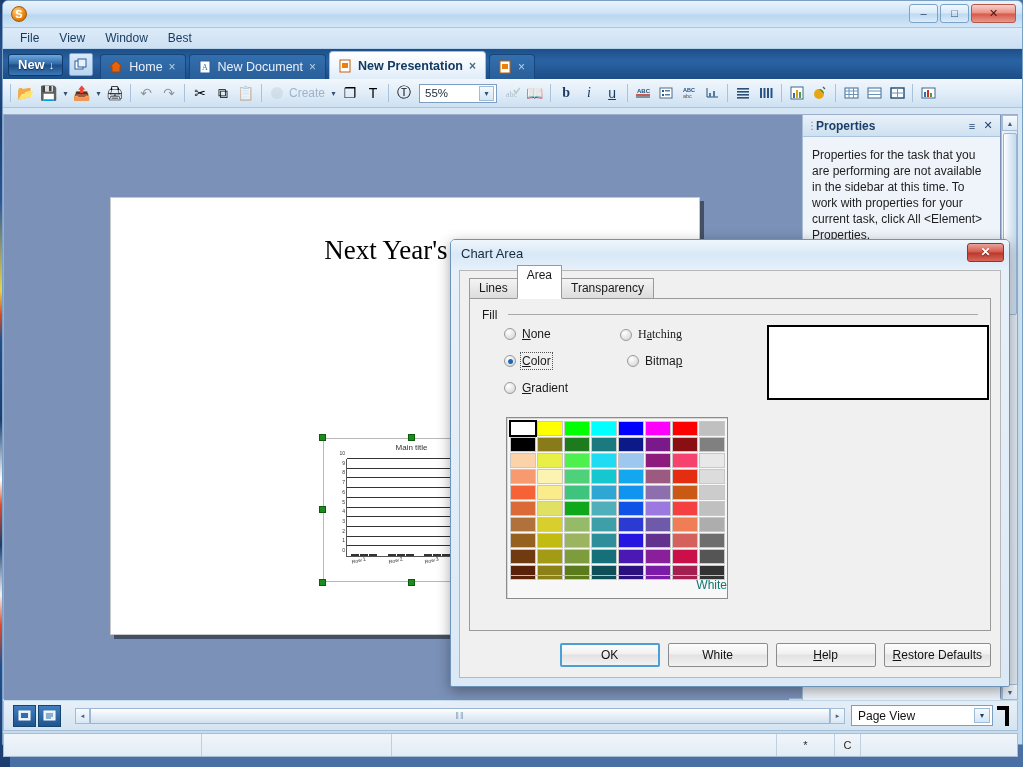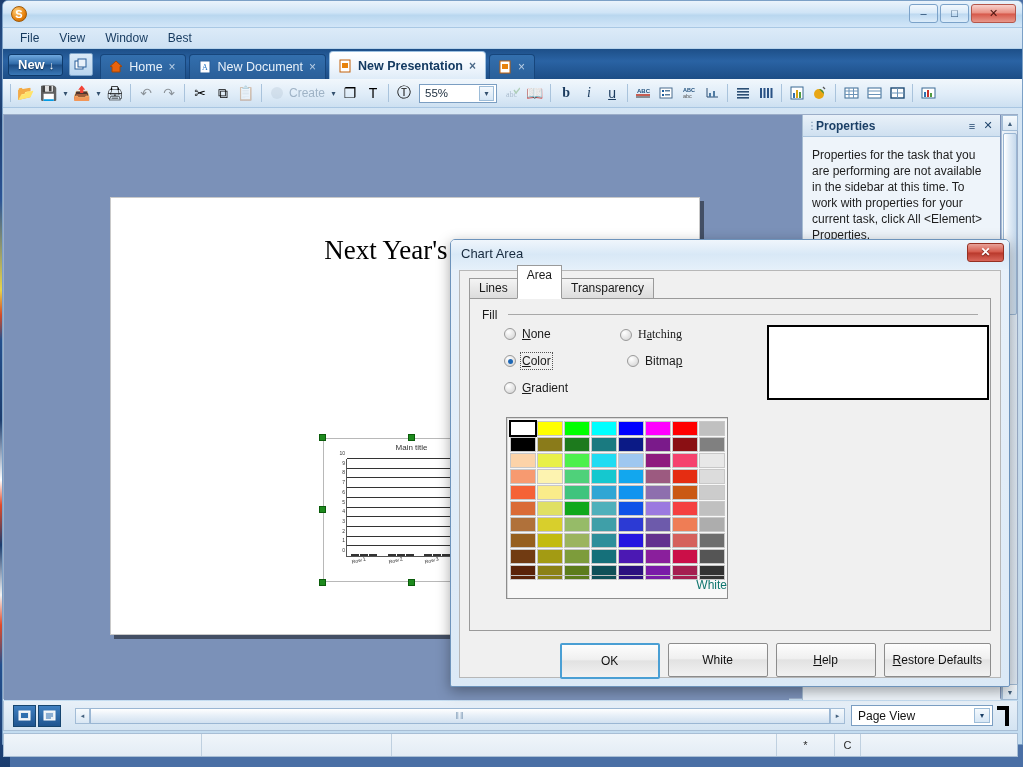--- a/index.html
+++ b/index.html
@@ -406,21 +406,21 @@
     position: absolute; left: 0; right: 0; top: 160px;
     text-align: right; font-size: 12px; color: #0f766e;
   }
 
   
   .dlg-buttons {
     position: absolute; right: 9px; bottom: 10px; height: 24px;
     display: flex; gap: 8px;
   }
   .dbtn {
-    min-width: 100px; height: 24px; padding: 16px 8px;
+    min-width: 100px; height: 24px; padding: 4px 8px;
     background: linear-gradient(to bottom, #fdfdfd 0%, #f0f0f0 45%, #e2e2e2 50%, #f2f2f2 100%);
     border: 1px solid #8c8c8c; border-radius: 2px;
     font-size: 12px; color: #111;
     display: flex; align-items: center; justify-content: center;
     cursor: default;
   }
   .dbtn.default { border: 2px solid #4a9fd4; }
   .dbtn u { text-decoration: underline; }
 </style>
 </head>

